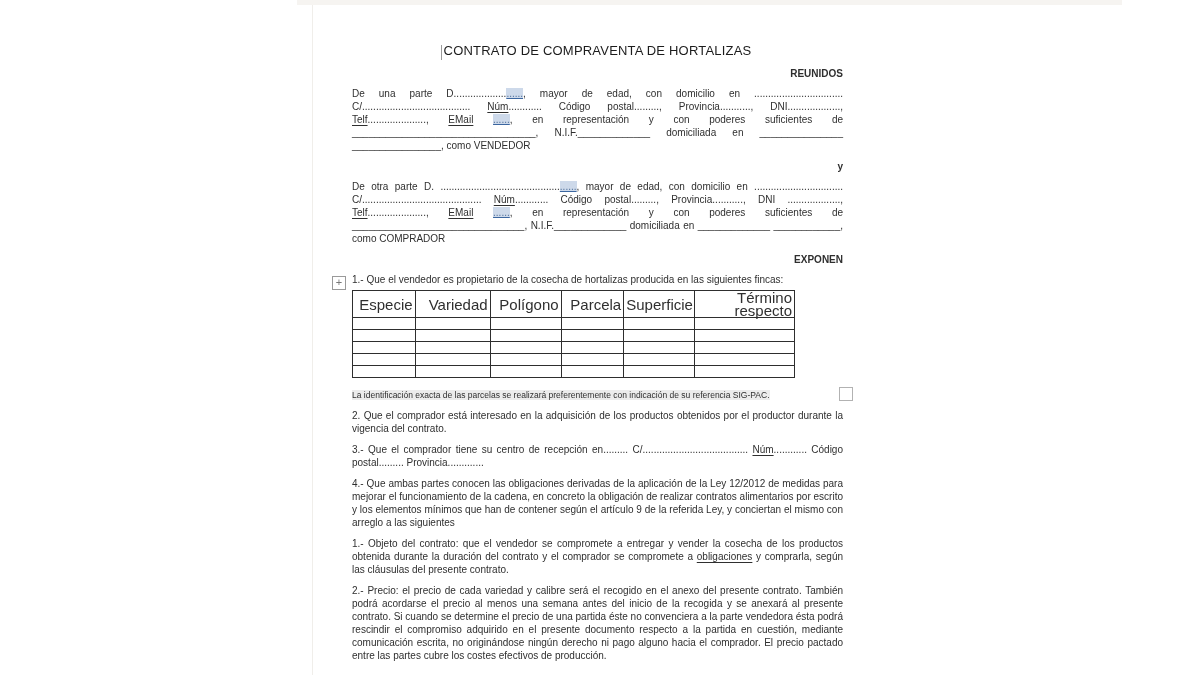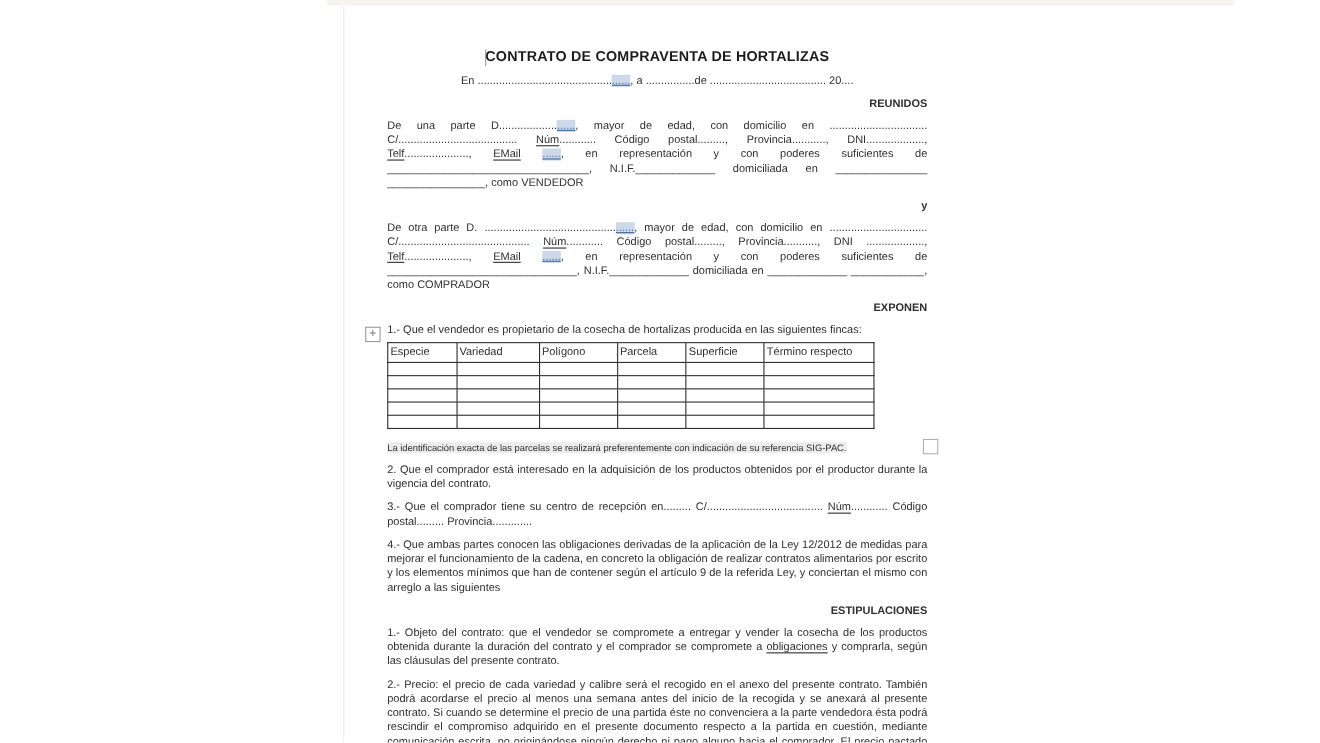--- a/index.html
+++ b/index.html
@@ -7,53 +7,52 @@
     width:1200px;height:675px;overflow:hidden;background:#ffffff;position:relative;
     font-family:"Liberation Sans","DejaVu Sans",sans-serif;color:#2f2f2f;
     -webkit-font-smoothing:antialiased;
   }
   .page-top-strip{position:absolute;left:297px;top:0;width:825px;height:5px;background:#f6f4f1;}
   .page-left-line{position:absolute;left:312px;top:5px;width:1px;height:670px;background:#f0eeea;}
 
   .content{position:absolute;left:352px;top:44px;width:491px;font-size:10px;line-height:13px;}
   .cursor{position:absolute;left:89px;top:1px;width:1px;height:15px;background:#9a9a9a;}
 
-  .doc-title{margin:0 0 10px;text-align:center;font-weight:bold;font-size:13px;letter-spacing:.2px;color:#1c1c1c;}
+  .doc-title{margin:0 0 10px;text-align:center;font-weight:normal;font-size:13px;letter-spacing:.2px;color:#1c1c1c;}
   .dateline{margin:0 0 8px;text-align:center;}
   .heading{margin:0 0 7px;text-align:right;font-weight:bold;}
   p.just{margin:0 0 8px;text-align:justify;}
   #exponen-item1{margin-bottom:4px;}
 
   .seg-sqred{text-decoration-line:underline;text-decoration-style:wavy;text-decoration-color:#c00000;text-decoration-thickness:1px;text-underline-offset:2px;text-decoration:underline;}
   .seg-ins{background:#cdd9ea;color:#54739c;text-decoration-line:underline;text-decoration-color:#3b66a0;}
   .seg-hl{background:#ececec;}
   .seg-blank{letter-spacing:0;}
 
   .table-block{position:relative;margin:0 0 8px;}
   .table-handle{position:absolute;left:-20px;top:-14px;width:12px;height:12px;border:1px solid #9a9a9a;background:#fff;color:#777;font-size:11px;line-height:11px;text-align:center;}
   table.fincas{width:443px;border-collapse:collapse;table-layout:fixed;border:1.6px solid #2e2e2e;}
   table.fincas th,table.fincas td{border:1px solid #2e2e2e;padding:0 2px;}
-  table.fincas th{font-weight:normal;font-size:10px;height:17px;text-align:left;}
+  table.fincas th{font-weight:normal;font-size:15px;height:17px;text-align:right;}
   table.fincas td{height:11px;}
   .col0{width:14%}.col1{width:17%}.col2{width:16%}.col3{width:14%}.col4{width:16%}.col5{width:23%}
   .note-row{display:flex;align-items:flex-end;margin-top:12px;font-size:8.5px;line-height:11px;}
   .checkbox{margin-left:auto;margin-right:-10px;margin-top:-4px;width:12px;height:12px;border:1px solid #b2b2b2;background:#fff;flex:none;}
 </style>
 </head>
 <body>
 
 <div class="page-top-strip"></div>
 <div class="page-left-line"></div>
 
 <div class="content">
   <div class="cursor"></div>
 
   <p class="doc-title">CONTRATO DE COMPRAVENTA DE HORTALIZAS</p>
 
-  <p class="dateline"><span>En </span><span>............................................</span><span class="seg-ins">......</span><span>, a </span><span>................</span><span>de </span><span>......................................</span><span> 20....</span></p>
 
   <p class="heading">REUNIDOS</p>
 
   <p class="just"><span>De una parte D</span><span>...................</span><span class="seg-ins">......</span><span>, mayor de edad, con domicilio en </span><span>................................</span><span> C/</span><span>.......................................</span><span> </span><span class="seg-sqred">Núm</span><span>............</span><span> Código postal</span><span>.........</span><span>, Provincia</span><span>...........</span><span>, DNI</span><span>...................</span><span>, </span><span class="seg-sqred">Telf</span><span>.....................</span><span>, </span><span class="seg-sqred">EMail</span><span> </span><span class="seg-ins">......</span><span>, en representación y con poderes suficientes de </span><span class="seg-blank">_________________________________</span><span>, N.I.F.</span><span class="seg-blank">_____________</span><span> domiciliada en </span><span class="seg-blank">_______________</span><span> </span><span class="seg-blank">________________</span><span>, como VENDEDOR</span></p>
 
   <p class="heading">y</p>
 
   <p class="just"><span>De otra parte D. </span><span>...........................................</span><span class="seg-ins">......</span><span>, mayor de edad, con domicilio en </span><span>................................</span><span> C/</span><span>...........................................</span><span> </span><span class="seg-sqred">Núm</span><span>............</span><span> Código postal</span><span>.........</span><span>, Provincia</span><span>...........</span><span>, DNI </span><span>...................</span><span>, </span><span class="seg-sqred">Telf</span><span>.....................</span><span>, </span><span class="seg-sqred">EMail</span><span> </span><span class="seg-ins">......</span><span>, en representación y con poderes suficientes de </span><span class="seg-blank">_______________________________</span><span>, N.I.F.</span><span class="seg-blank">_____________</span><span> domiciliada en </span><span class="seg-blank">_____________</span><span> </span><span class="seg-blank">____________</span><span>, como COMPRADOR</span></p>
 
   <p class="heading">EXPONEN</p>
@@ -121,18 +120,17 @@
     <div class="note-row">
       <span><span class="seg-hl">La identificación exacta de las parcelas se realizará preferentemente con indicación de su referencia SIG-PAC.</span></span>
       <span class="checkbox"></span>
     </div>
   </div>
 
   <p class="just"><span>2. Que el comprador está interesado en la adquisición de los productos obtenidos por el productor durante la vigencia del contrato.</span></p>
   <p class="just"><span>3.- Que el comprador tiene su centro de recepción en</span><span>.........</span><span> C/</span><span>......................................</span><span> </span><span class="seg-sqred">Núm</span><span>............</span><span> Código postal</span><span>.........</span><span> Provincia</span><span>.............</span></p>
   <p class="just"><span>4.- Que ambas partes conocen las obligaciones derivadas de la aplicación de la Ley 12/2012 de medidas para mejorar el funcionamiento de la cadena, en concreto la obligación de realizar contratos alimentarios por escrito y los elementos mínimos que han de contener según el artículo 9 de la referida Ley, y conciertan el mismo con arreglo a las siguientes</span></p>
 
-  <p class="heading">ESTIPULACIONES</p>
 
   <p class="just"><span>1.- Objeto del contrato: que el vendedor se compromete a entregar y vender la cosecha de los productos obtenida durante la duración del contrato y el comprador se compromete a </span><span class="seg-sqred">obligaciones</span><span> y comprarla, según las cláusulas del presente contrato.</span></p>
   <p class="just"><span>2.- Precio: el precio de cada variedad y calibre será el recogido en el anexo del presente contrato. También podrá acordarse el precio al menos una semana antes del inicio de la recogida y se anexará al presente contrato. Si cuando se determine el precio de una partida éste no convenciera a la parte vendedora ésta podrá rescindir el compromiso adquirido en el presente documento respecto a la partida en cuestión, mediante comunicación escrita, no originándose ningún derecho ni pago alguno hacia el comprador. El precio pactado entre las partes cubre los costes efectivos de producción.</span></p>
 
 </div>
 
 </body></html>

